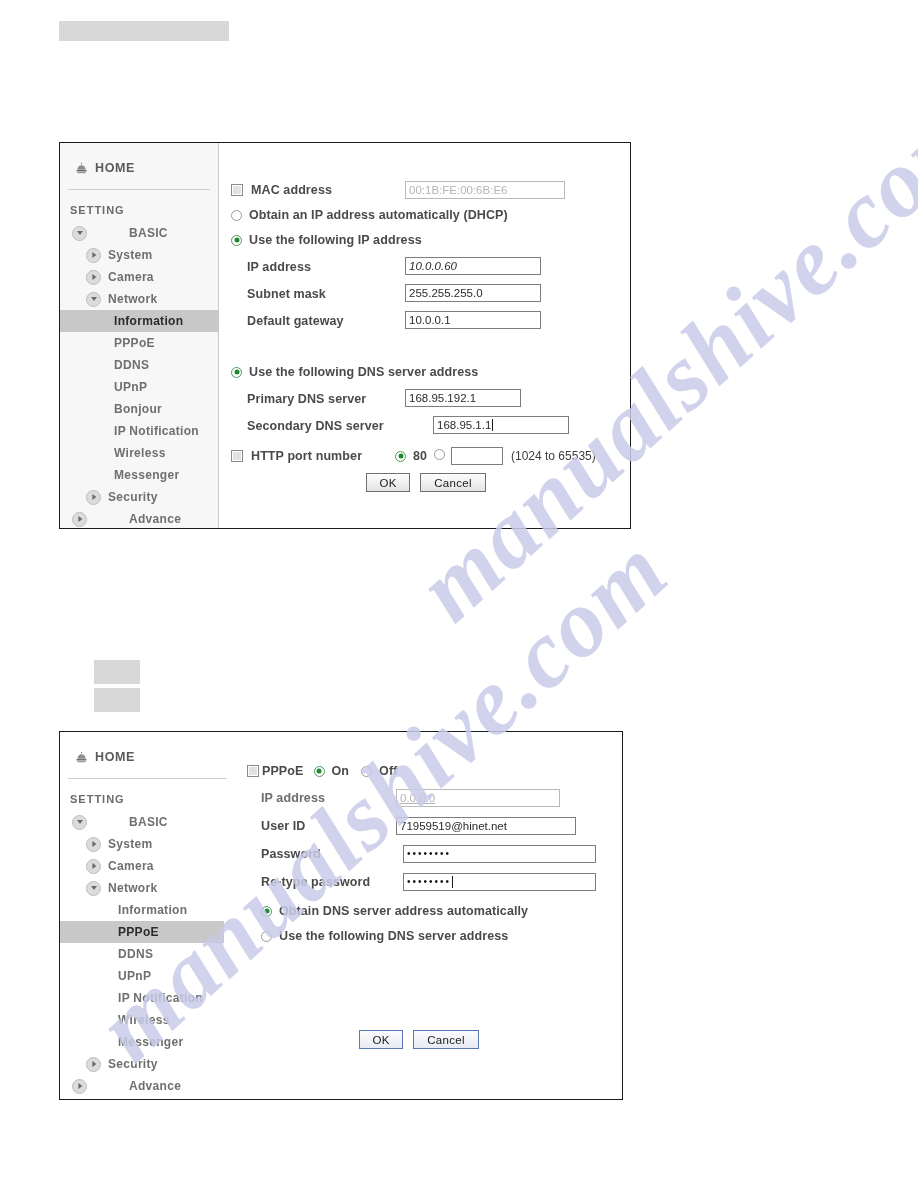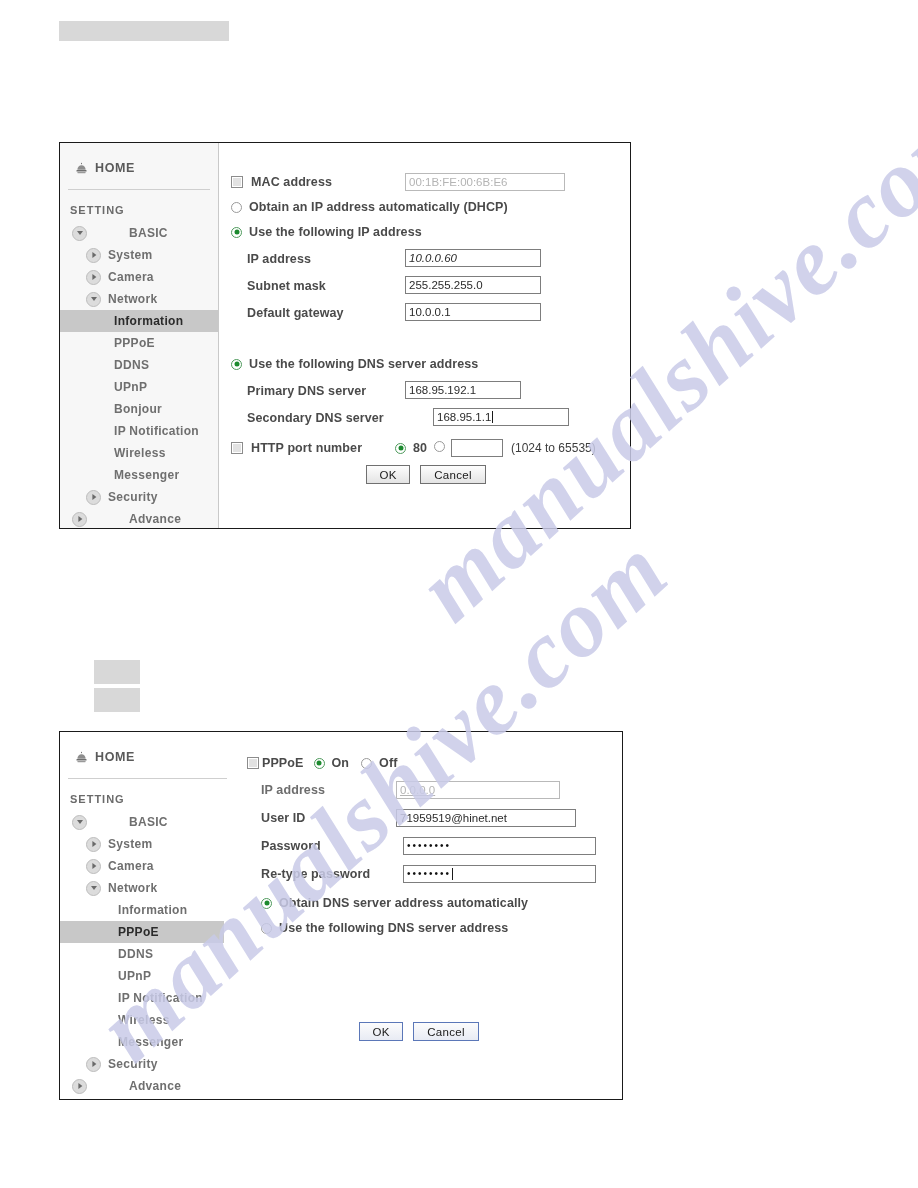--- a/index.html
+++ b/index.html
@@ -176,21 +176,21 @@
     width: 0; height: 0;
     border-top: 3.5px solid transparent;
     border-bottom: 3.5px solid transparent;
     border-left: 4px solid #6a6a6a;
     transform: translate(-40%, -50%);
   }
 
   
   .form-area {
     position: absolute;
-    top: 4px;
+    top: 12px;
     bottom: 0;
     right: 0;
   }
   #panel-information .form-area { left: 159px; }
   #panel-pppoe .form-area { left: 175px; }
 
   .frow {
     position: absolute;
     display: flex;
     align-items: center;

